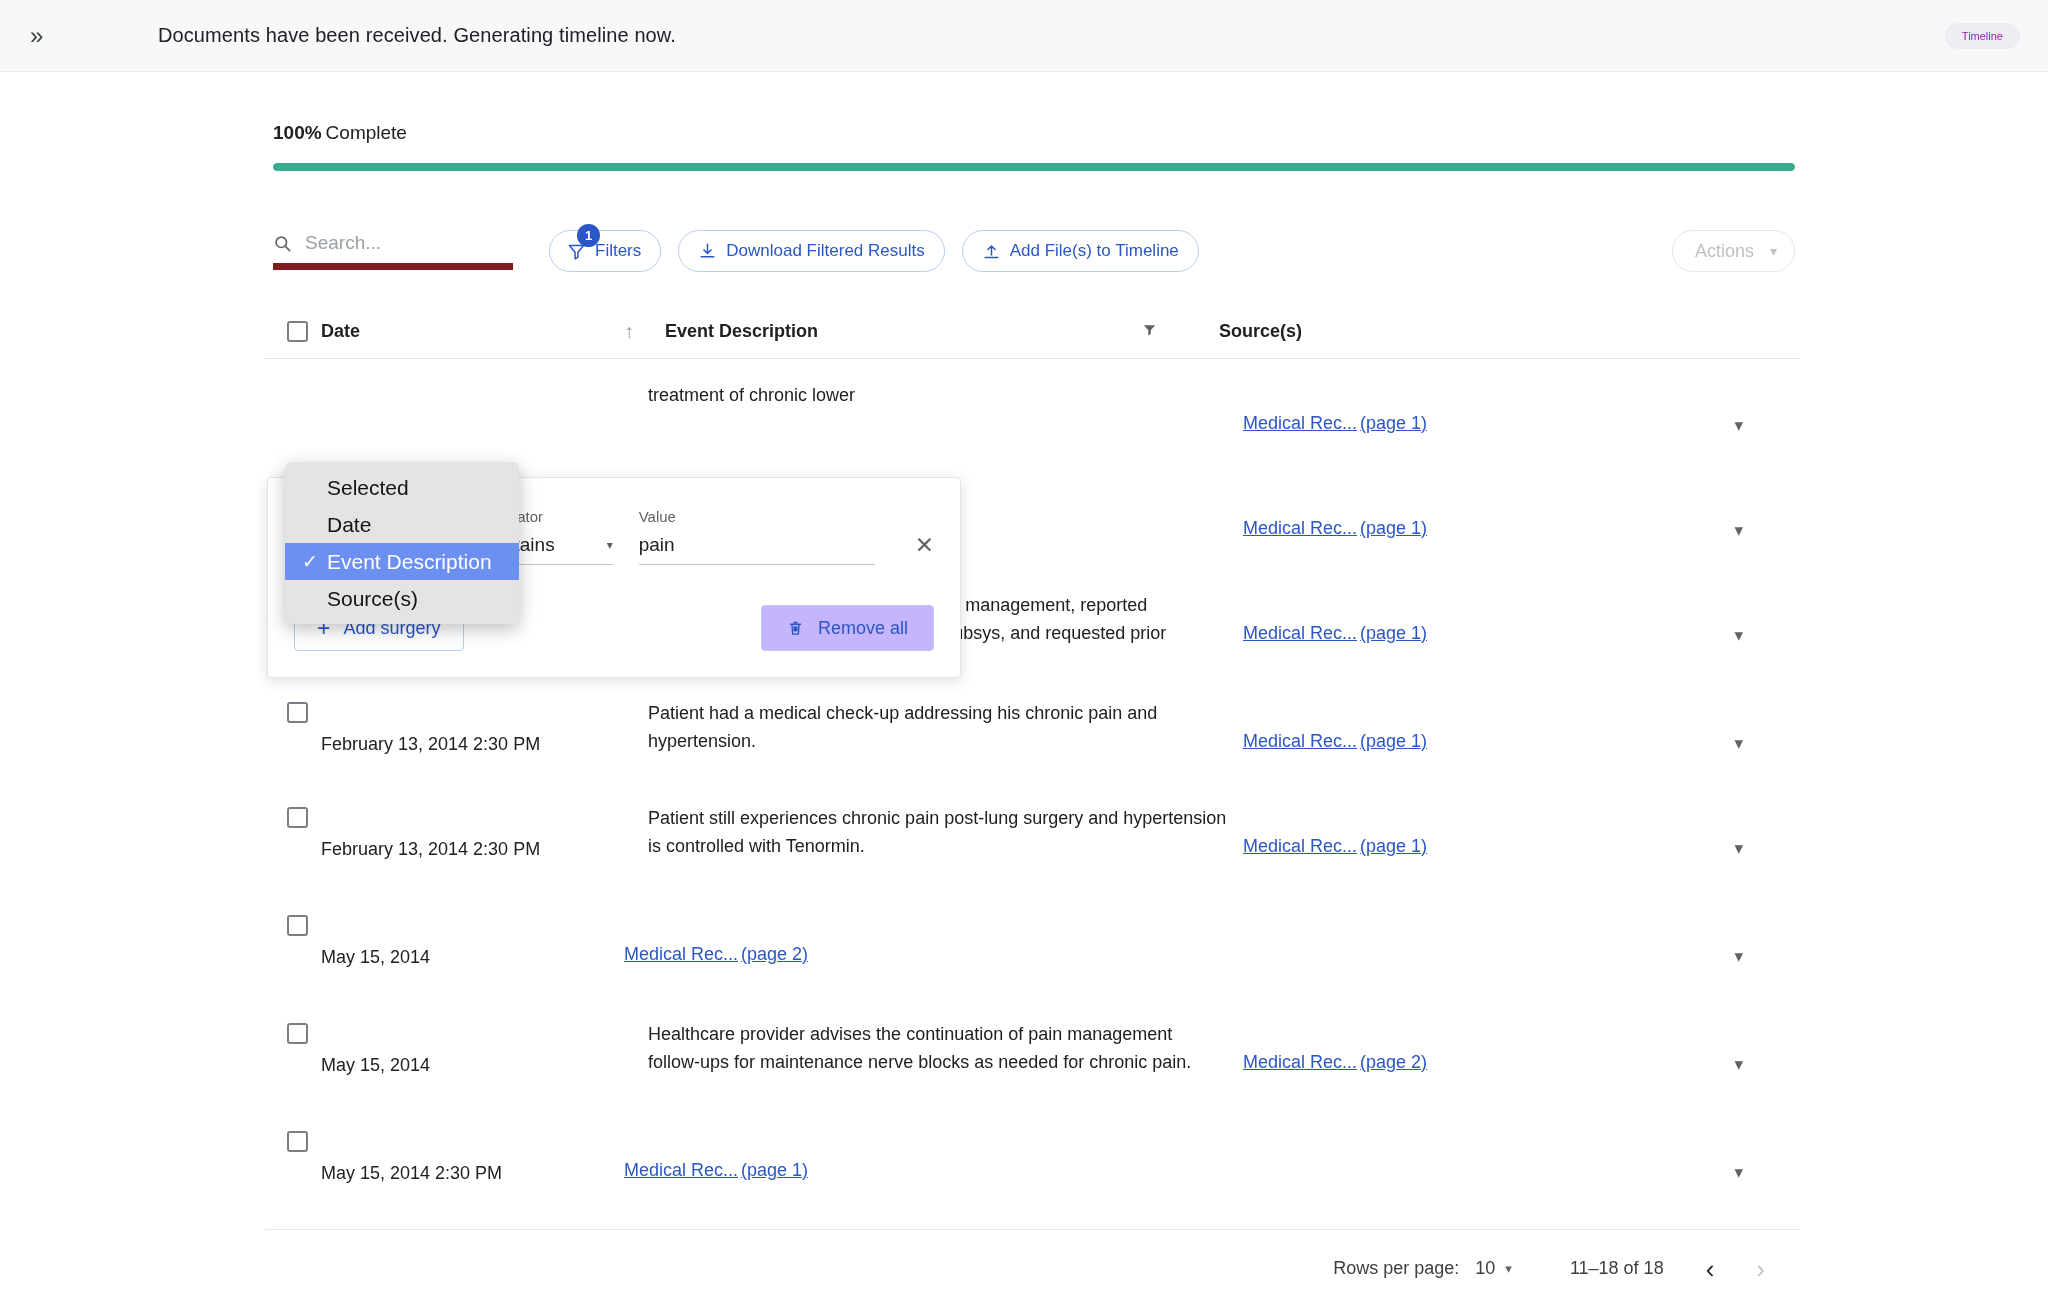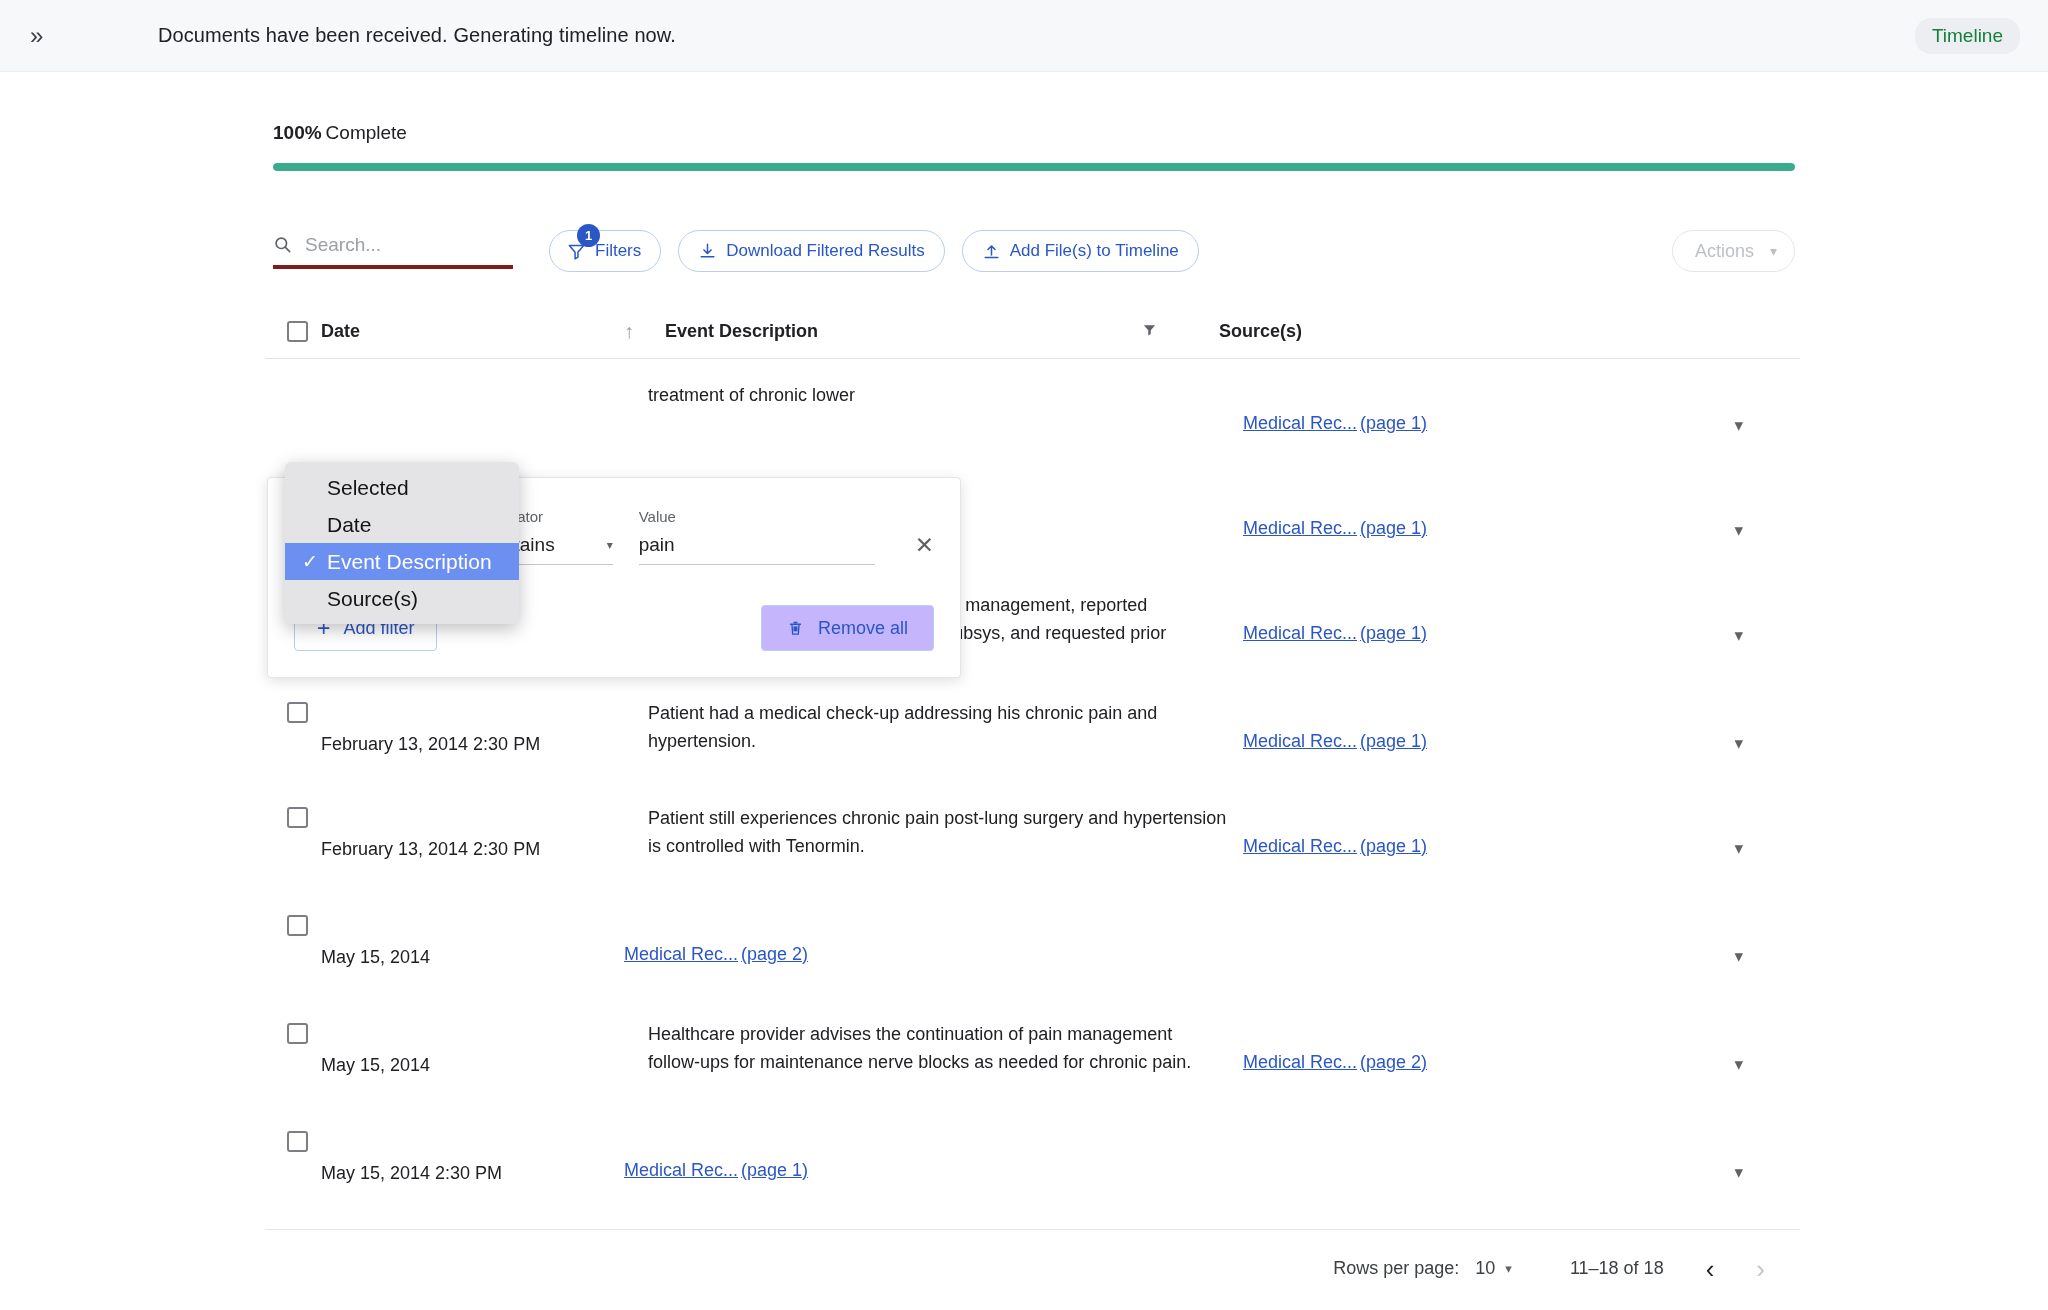--- a/index.html
+++ b/index.html
@@ -33,22 +33,22 @@
     font-size: 20px;
     color: #202124;
     letter-spacing: .1px;
   }
   .timeline-chip {
     position: absolute;
     right: 28px;
     top: 50%;
     transform: translateY(-50%);
     background: #eceef1;
-    color: #15803d;
-    font-size: 19px;
+    color: #a21caf;
+    font-size: 11px;
     padding: 7px 17px;
     border-radius: 16px;
   }
 
   
   .content { position: relative; padding: 0 0 0 0; }
 
   .progress-wrap {
     margin: 50px 0 0 273px;
     width: 1522px;
@@ -79,21 +79,21 @@
     width: 1522px;
     display: flex;
     align-items: center;
     height: 48px;
     position: relative;
   }
   .search-box {
     display: flex;
     align-items: center;
     width: 240px;
-    border-bottom: 4px solid #7f1d1d;
+    border-bottom: 7px solid #7f1d1d;
     padding-bottom: 9px;
     margin-right: 36px;
   }
   .search-box svg { flex: 0 0 auto; margin-right: 13px; }
   .search-input {
     border: none; outline: none; background: transparent;
     font-size: 19px; color: #3c4043;
     font-family: "Liberation Sans", sans-serif;
     width: 100%;
   }
@@ -506,21 +506,21 @@
         <div class="f-control">
           <span>pain</span>
         </div>
       </div>
       <div class="f-x">✕</div>
     </div>
 
     <div class="filter-actions">
       <div class="add-filter-btn">
         <span class="plus">+</span>
-        <span>Add filter</span>
+        <span>Add surgery</span>
       </div>
       <div class="remove-all-btn">
         <svg width="17" height="19" viewBox="0 0 24 24">
           <path d="M5 6h14M10 3.5h4M7 6l1 14h8l1-14" fill="none" stroke="#2a56c6" stroke-width="1.9" stroke-linecap="round" stroke-linejoin="round"></path>
           <rect x="9.2" y="9" width="5.6" height="7" fill="#2a56c6"></rect>
         </svg>
         <span>Remove all</span>
       </div>
     </div>
   </div>

